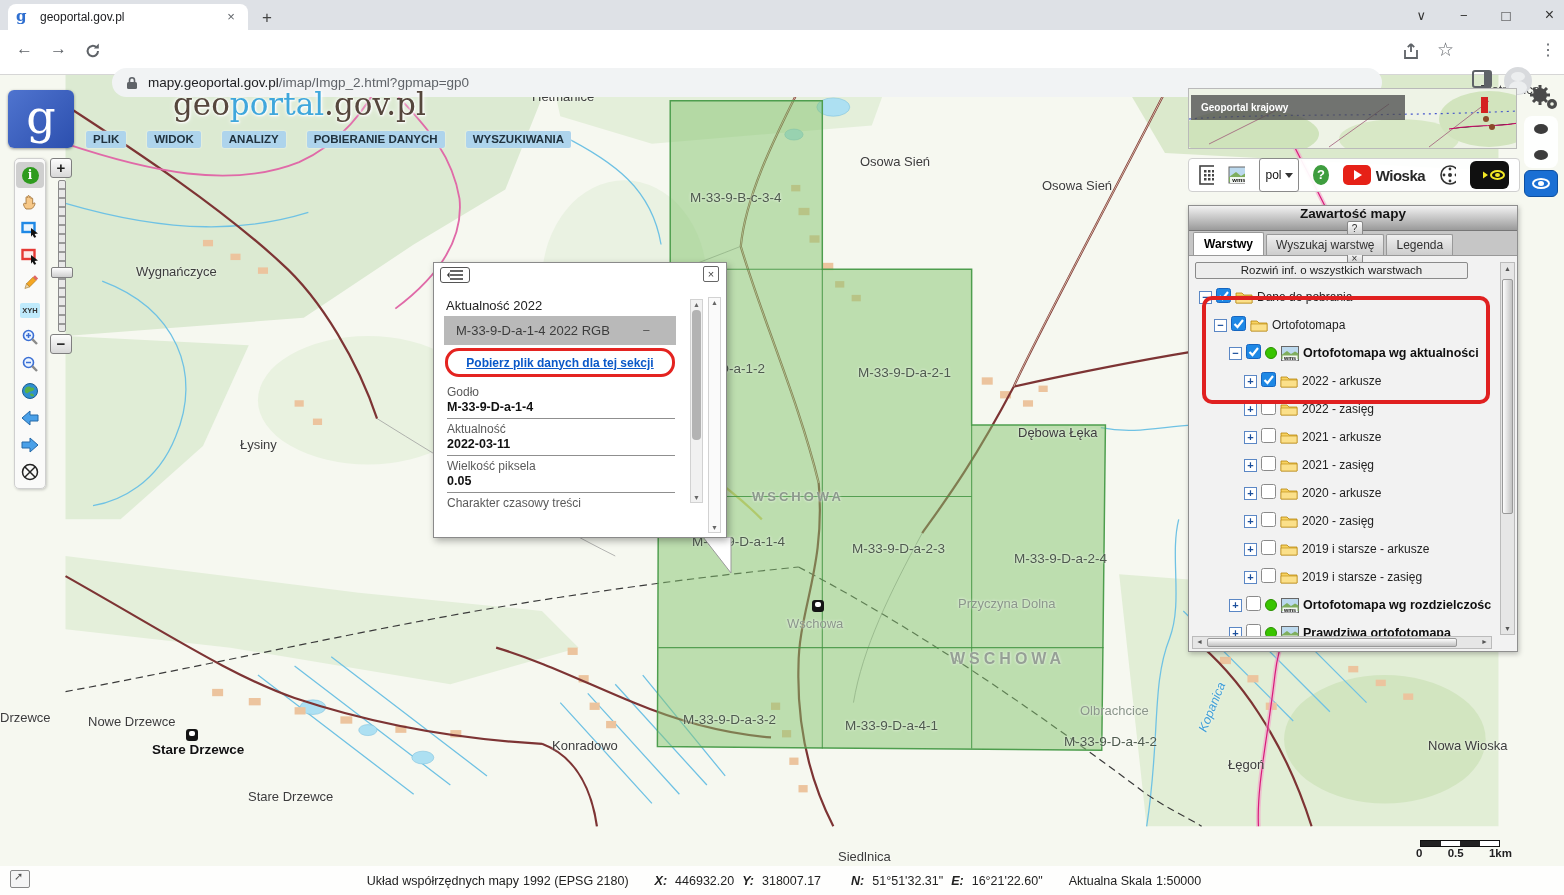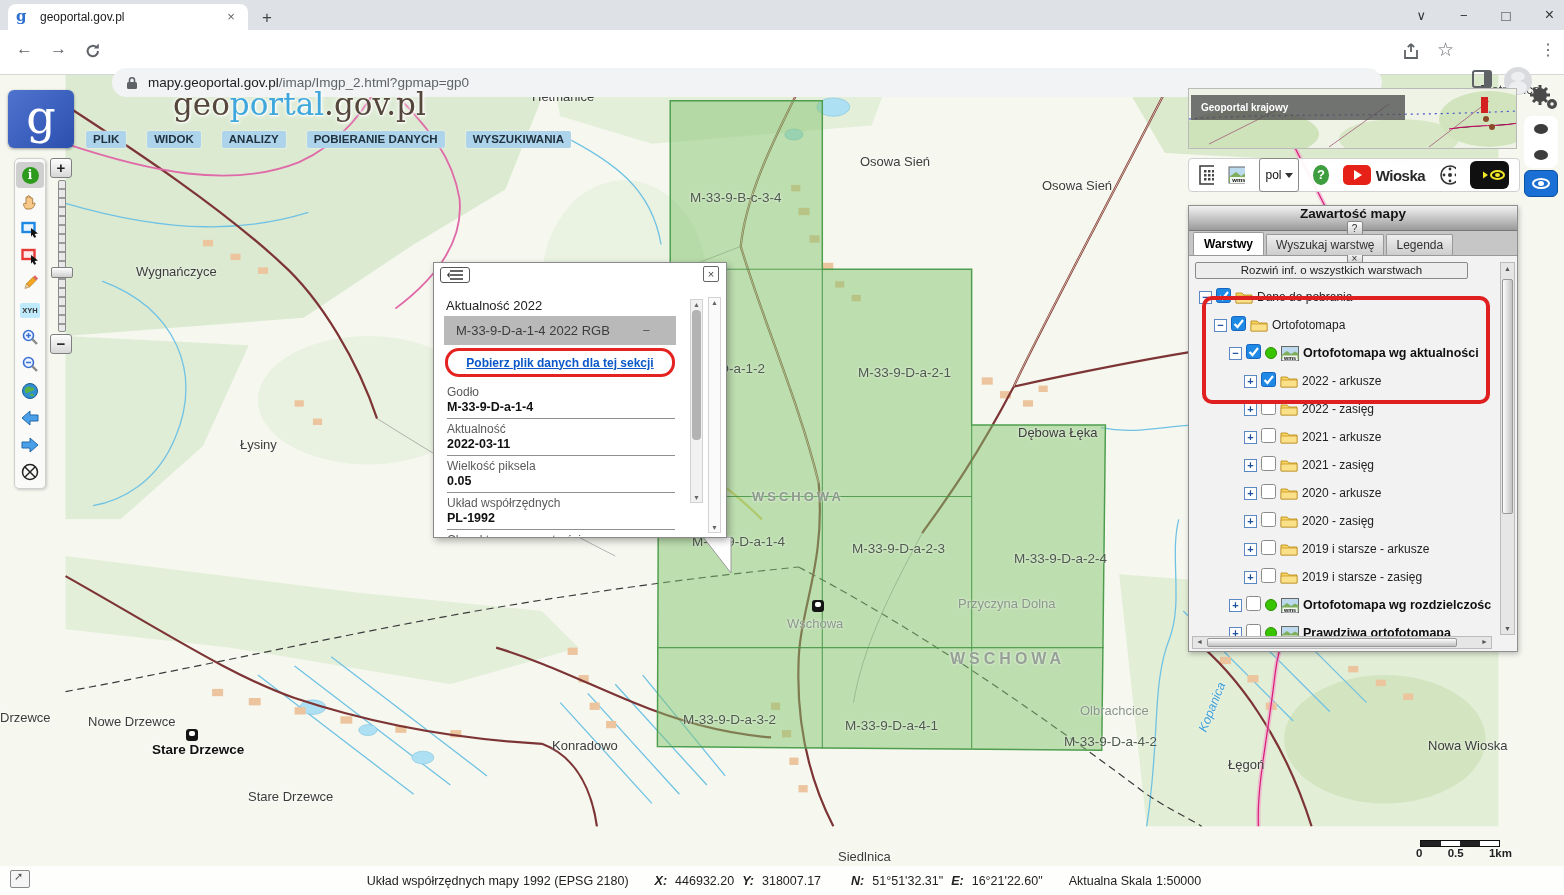--- a/index.html
+++ b/index.html
@@ -451,25 +451,20 @@
         <div class="f-label">Aktualność</div>
         <div class="f-value">2022-03-11</div>
         <div class="f-sep"></div>
       </div>
       <div class="pfield">
         <div class="f-label">Wielkość piksela</div>
         <div class="f-value">0.05</div>
         <div class="f-sep"></div>
       </div>
       <div class="pfield">
-        <div class="f-label">Układ współrzędnych</div>
-        <div class="f-value">PL-1992</div>
-        <div class="f-sep"></div>
-      </div>
-      <div class="pfield">
         <div class="f-label">Charakter czasowy treści</div>
         <div class="f-value"></div>
       </div>
     </div>
   <div class="pscroll" id="pp-scroll1">
     <span class="ar" style="top:1px">▲</span>
       <div class="thumb"></div>
       <span class="ar" style="bottom:1px">▼</span>
   </div>
   <div class="pscroll" id="pp-scroll2">

